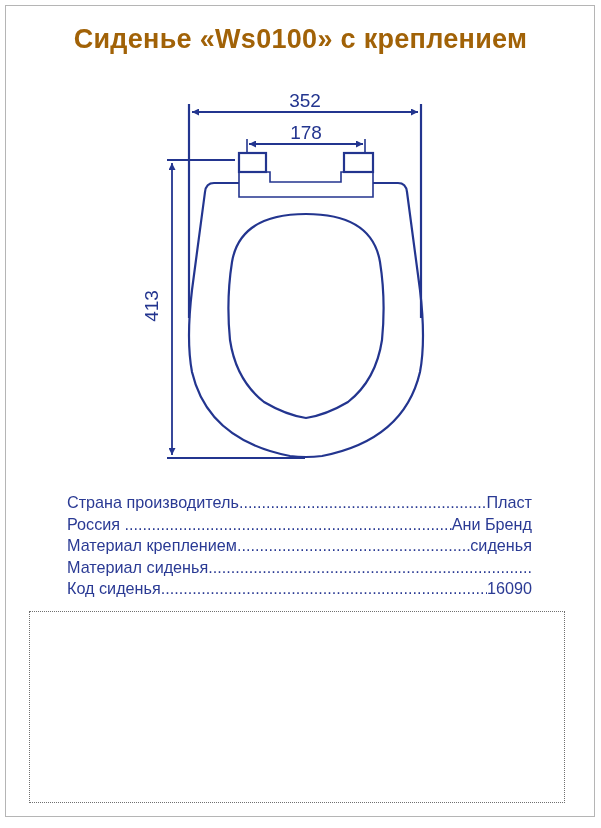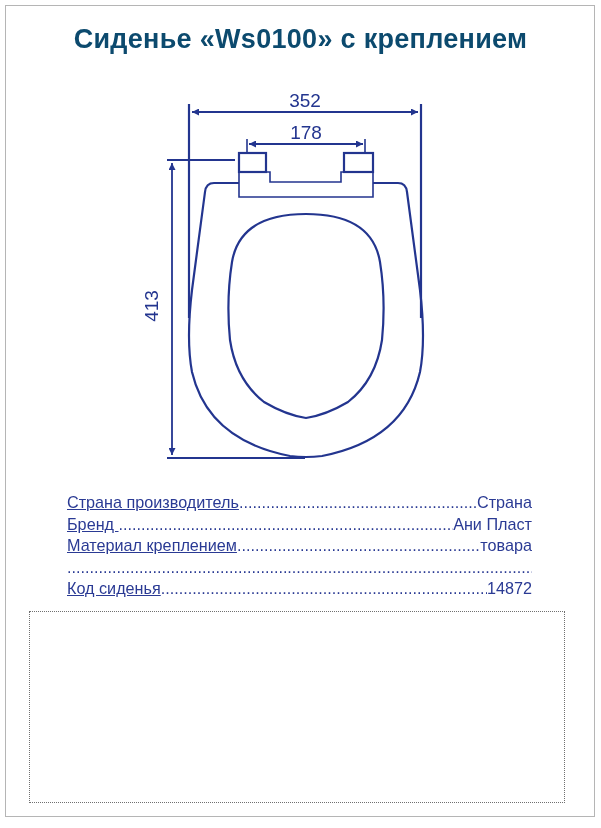--- a/index.html
+++ b/index.html
@@ -1,23 +1,23 @@
 <!DOCTYPE html>
 <html><head>
   <meta charset="utf-8">
   <style>
     html, body { margin: 0; padding: 0; background: #ffffff; }
     body { width: 601px; height: 828px; position: relative; overflow: hidden; font-family: "Liberation Sans", sans-serif; }
     .frame { position: absolute; left: 5px; top: 5px; width: 590px; height: 812px; border: 1px solid #b5b5b5; box-sizing: border-box; background: #fff; }
-    .title { position: absolute; left: 0; top: 24px; width: 601px; text-align: center; font-family: "Liberation Sans", sans-serif; font-weight: bold; font-size: 27px; color: #0c4a6e; letter-spacing: 0.3px; white-space: nowrap; }
+    .title { position: absolute; left: 0; top: 24px; width: 601px; text-align: center; font-family: "Liberation Sans", sans-serif; font-weight: bold; font-size: 27px; color: #a16207; letter-spacing: 0.3px; white-space: nowrap; }
     .drawing { position: absolute; left: 0; top: 0; }
     .dim-label { font-family: "Liberation Sans", sans-serif; font-size: 19px; fill: #23358f; }
     .specs { position: absolute; left: 67px; top: 492px; width: 465px; color: #2a3a94; font-size: 16.2px; line-height: 21.5px; }
     .spec-row { display: flex; white-space: nowrap; overflow: hidden; }
-    .spec-key { flex: 0 0 auto; text-decoration: underline; }
+    .spec-key { flex: 0 0 auto; }
     .spec-dots { flex: 1 1 auto; overflow: hidden; white-space: nowrap; }
     .spec-dots::after { content: "................................................................................................................................................"; }
     .spec-val { flex: 0 0 auto; }
     .notes-box { position: absolute; left: 29px; top: 611px; width: 536px; height: 192px; border: 1px dotted #707070; box-sizing: border-box; }
   </style>
 </head>
 <body>
 
 <div class="frame"></div>
 
@@ -61,35 +61,36 @@
   </g>
   <text class="dim-label" x="305" y="107" text-anchor="middle">352</text>
   <text class="dim-label" x="306" y="139" text-anchor="middle">178</text>
   <text class="dim-label" x="0" y="0" text-anchor="middle" transform="translate(158,306) rotate(-90)">413</text>
 </svg>
 
 <div class="specs">
   <div class="spec-row">
     <span class="spec-key">Страна производитель</span>
     <span class="spec-dots"></span>
-    <span class="spec-val">Страна</span>
+    <span class="spec-val">Пласт</span>
   </div>
   <div class="spec-row">
-    <span class="spec-key" style="white-space:pre">Бренд </span>
+    <span class="spec-key" style="white-space:pre">Россия </span>
     <span class="spec-dots"></span>
-    <span class="spec-val">Ани Пласт</span>
+    <span class="spec-val">Ани Бренд</span>
   </div>
   <div class="spec-row">
     <span class="spec-key">Материал креплением</span>
     <span class="spec-dots"></span>
-    <span class="spec-val">товара</span>
+    <span class="spec-val">сиденья</span>
   </div>
   <div class="spec-row">
+    <span class="spec-key">Материал сиденья</span>
     <span class="spec-dots"></span>
   </div>
   <div class="spec-row">
     <span class="spec-key">Код сиденья</span>
     <span class="spec-dots"></span>
-    <span class="spec-val">14872</span>
+    <span class="spec-val">16090</span>
   </div>
 </div>
 
 <div class="notes-box"></div>
 
 </body></html>

